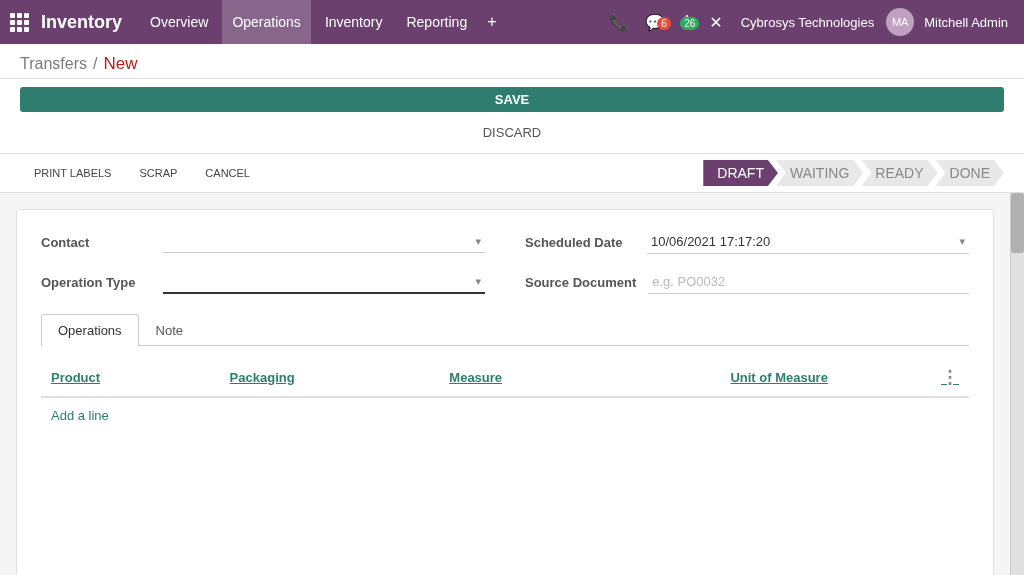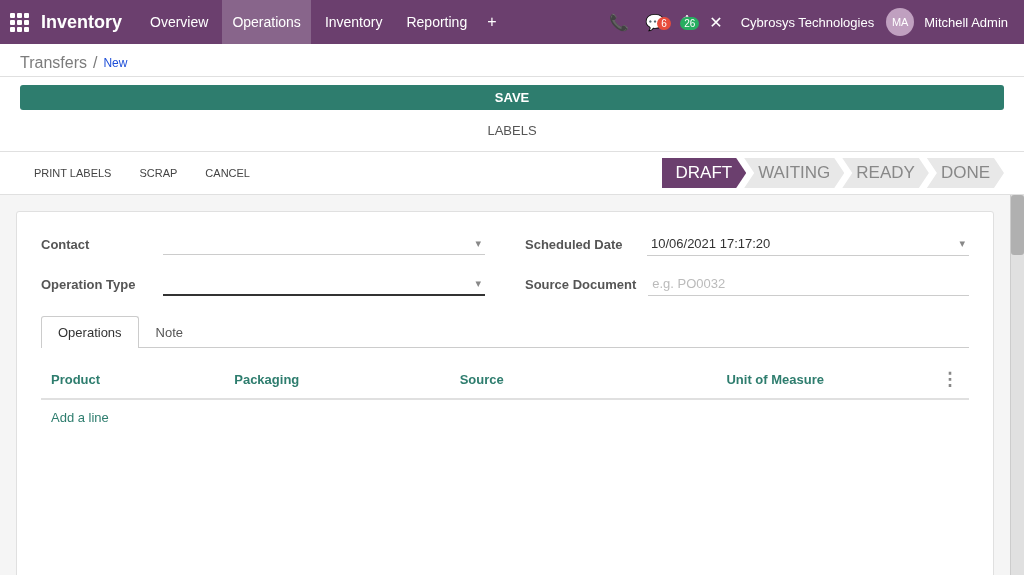--- a/index.html
+++ b/index.html
@@ -29,21 +29,21 @@
 
     
     .breadcrumb-bar {
       background: #fff;
       padding: 10px 20px 4px 20px;
       display: flex; align-items: center; gap: 6px;
       border-bottom: 1px solid #e0e0e0;
     }
     .breadcrumb-link { color: #7c7c7c; font-size: 16px; text-decoration: none; cursor: pointer; }
     .breadcrumb-sep { color: #7c7c7c; font-size: 16px; }
-    .breadcrumb-current { color: #1d4ed8; font-size: 12px; font-weight: 500; }
+    .breadcrumb-current { color: #b91c1c; font-size: 17px; font-weight: 500; }
 
     
     .toolbar {
       background: #fff;
       padding: 8px 20px;
       display: flex; gap: 8px;
       border-bottom: 1px solid #e0e0e0;
       flex-direction: column;
     }
     .btn-save {
@@ -70,21 +70,21 @@
       font-weight: 500;
     }
 
     
     .status-bar {
       margin-left: auto;
       display: flex; align-items: center; gap: 0;
     }
     .status-step {
       display: flex; align-items: center;
-      font-size: 17px; padding: 5px 14px;
+      font-size: 14px; padding: 5px 14px;
       background: #e8e8e8; color: #888;
       clip-path: polygon(0 0, calc(100% - 10px) 0, 100% 50%, calc(100% - 10px) 100%, 0 100%, 10px 50%);
       margin-left: -2px; white-space: nowrap; font-weight: 500;
     }
     .status-step:first-child { clip-path: polygon(0 0, calc(100% - 10px) 0, 100% 50%, calc(100% - 10px) 100%, 0 100%); }
     .status-step.active { background: #6b3f6e; color: #fff; }
 
     
     .page-content {
       display: flex;
@@ -137,21 +137,21 @@
     }
     .tab-item.active {
       border-color: #ccc; background: #fff; color: #333; font-weight: 500;
     }
 
     
     .data-table { width: 100%; border-collapse: collapse; }
     .data-table thead tr { border-bottom: 2px solid #e0e0e0; }
     .data-table th {
       text-align: left; padding: 8px 10px; font-size: 13px;
-      font-weight: 600; color: #2e7d6e;
+      font-weight: 600; color: #2e7d6e; text-decoration: underline;
     }
     .data-table th.right { text-align: center; }
     .data-table th.icon-col { width: 30px; }
     .add-line-link { color: #2e7d6e; font-size: 13px; padding: 10px 10px; display: inline-block; cursor: pointer; }
 
     .three-dots { font-size: 18px; color: #888; cursor: pointer; }
   </style>
 </head>
 <body>
 
@@ -199,21 +199,21 @@
 </nav>
 
 <div class="breadcrumb-bar">
   <a class="breadcrumb-link">Transfers</a>
   <span class="breadcrumb-sep">/</span>
   <span class="breadcrumb-current">New</span>
 </div>
 
 <div class="toolbar">
   <button class="btn-save">SAVE</button>
-  <button class="btn-discard">LABELS</button>
+  <button class="btn-discard">DISCARD</button>
 </div>
 
 <div class="action-bar">
   <button class="action-btn">PRINT LABELS</button>
   <button class="action-btn">SCRAP</button>
   <button class="action-btn">CANCEL</button>
 
   <div class="status-bar">
     <div class="status-step active">DRAFT</div>
     <div class="status-step">WAITING</div>
@@ -262,21 +262,21 @@
       <div class="tabs-row">
         <div class="tab-item active">Operations</div>
         <div class="tab-item">Note</div>
       </div>
 
       <table class="data-table">
         <thead>
           <tr>
             <th>Product</th>
             <th>Packaging</th>
-            <th>Source</th>
+            <th>Measure</th>
             <th class="right">Unit of Measure</th>
             <th class="icon-col">
               <span class="three-dots">⋮</span>
             </th>
           </tr>
         </thead>
         <tbody>
           <tr>
             <td colspan="5">
               <span class="add-line-link">Add a line</span>

